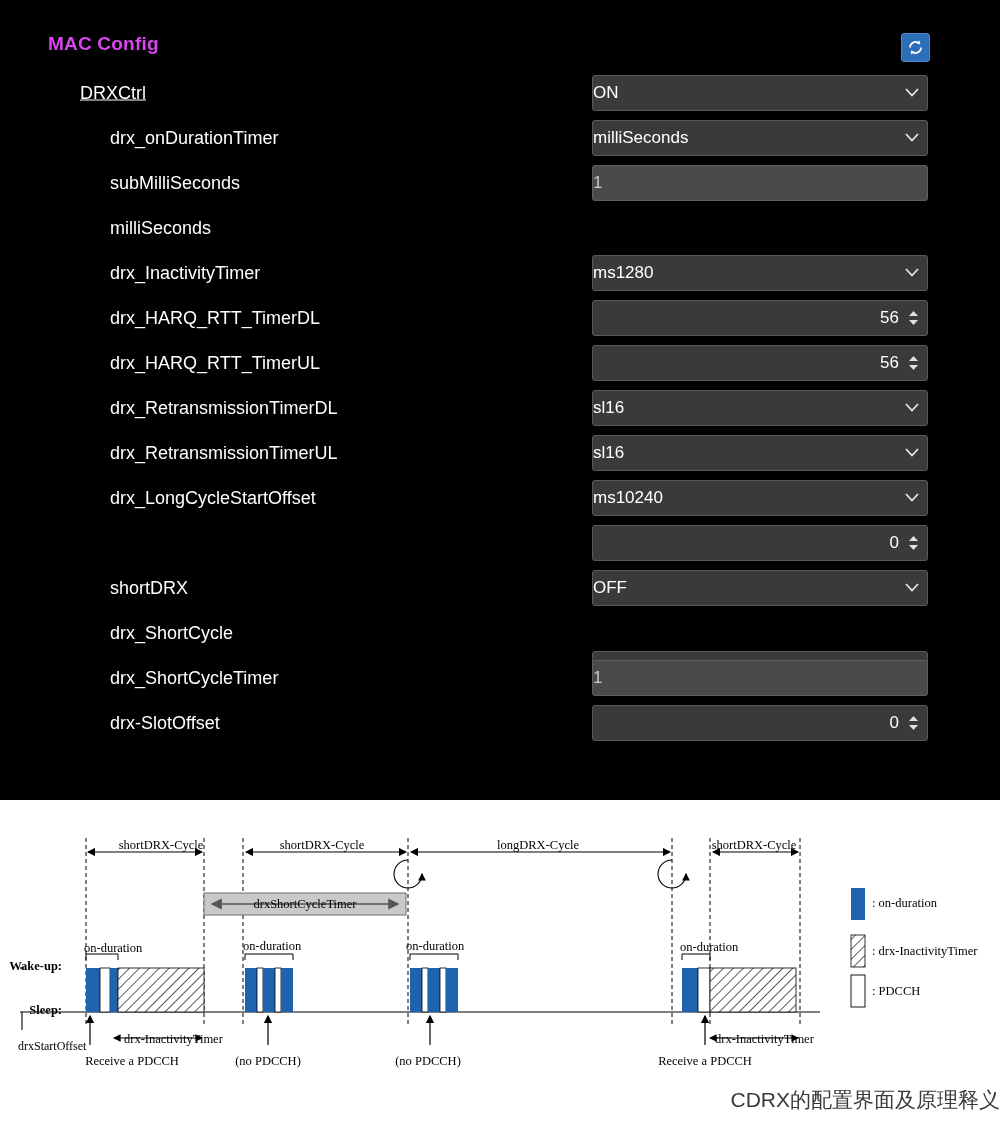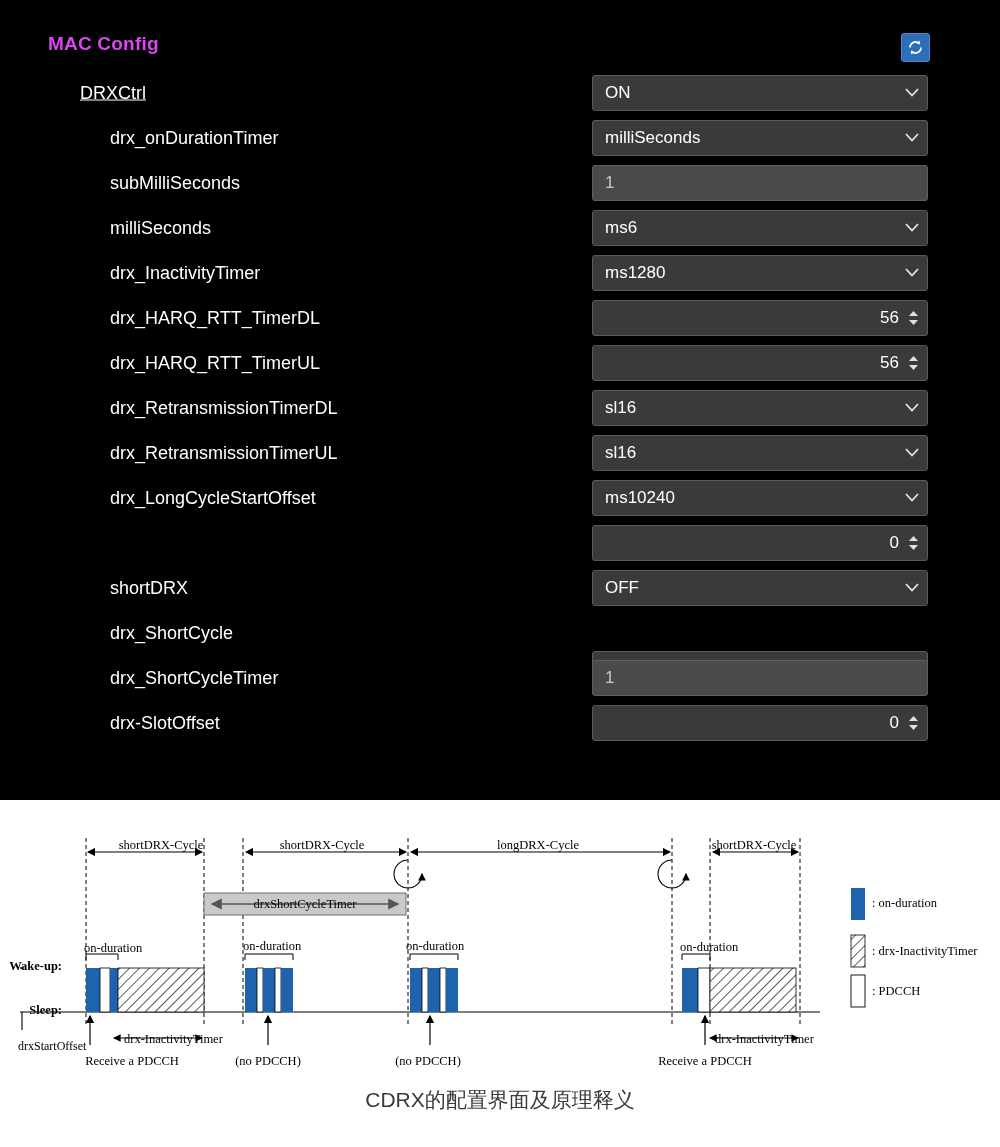--- a/index.html
+++ b/index.html
@@ -75,21 +75,20 @@
     height: 36px;
     top: 50%;
     transform: translateY(-50%);
     box-sizing: border-box;
     border-radius: 3px;
     display: flex;
     align-items: center;
   }
   .field .val {
     font-size: 17px;
-    padding-left: 12px;
     flex: 1;
     white-space: nowrap;
     overflow: hidden;
   }
   .field.select {
     background: #3a3a3a;
     border: 1px solid #5a5a5a;
     color: #ffffff;
     cursor: pointer;
   }
@@ -134,21 +133,21 @@
     background: #ffffff;
     text-align: right;
   }
   .diagram svg { display: block; }
 
   .caption {
     position: absolute;
     left: 0;
     top: 1086px;
     width: 1000px;
-    text-align: center;
+    text-align: right;
     font-size: 21px;
     color: #3a3a3a;
   }
 </style>
 </head>
 <body>
 
 <div class="panel">
 
   <div class="panel-title">MAC Config</div>
@@ -186,28 +185,20 @@
         </div>
       </div>
       <div class="row">
         <div class="row-label indent-2">subMilliSeconds</div>
         <div class="field text">
           <span class="val">1</span>
         </div>
       </div>
       <div class="row">
         <div class="row-label indent-2">milliSeconds</div>
-        <div class="field select">
-          <span class="val">ms6</span>
-          <span class="chev">
-            <svg width="14" height="9" viewBox="0 0 14 9">
-              <path d="M1 1 L7 7.5 L13 1" fill="none" stroke="currentColor" stroke-width="1.8"></path>
-            </svg>
-          </span>
-        </div>
       </div>
       <div class="row">
         <div class="row-label indent-2">drx_InactivityTimer</div>
         <div class="field select">
           <span class="val">ms1280</span>
           <span class="chev">
             <svg width="14" height="9" viewBox="0 0 14 9">
               <path d="M1 1 L7 7.5 L13 1" fill="none" stroke="currentColor" stroke-width="1.8"></path>
             </svg>
           </span>

